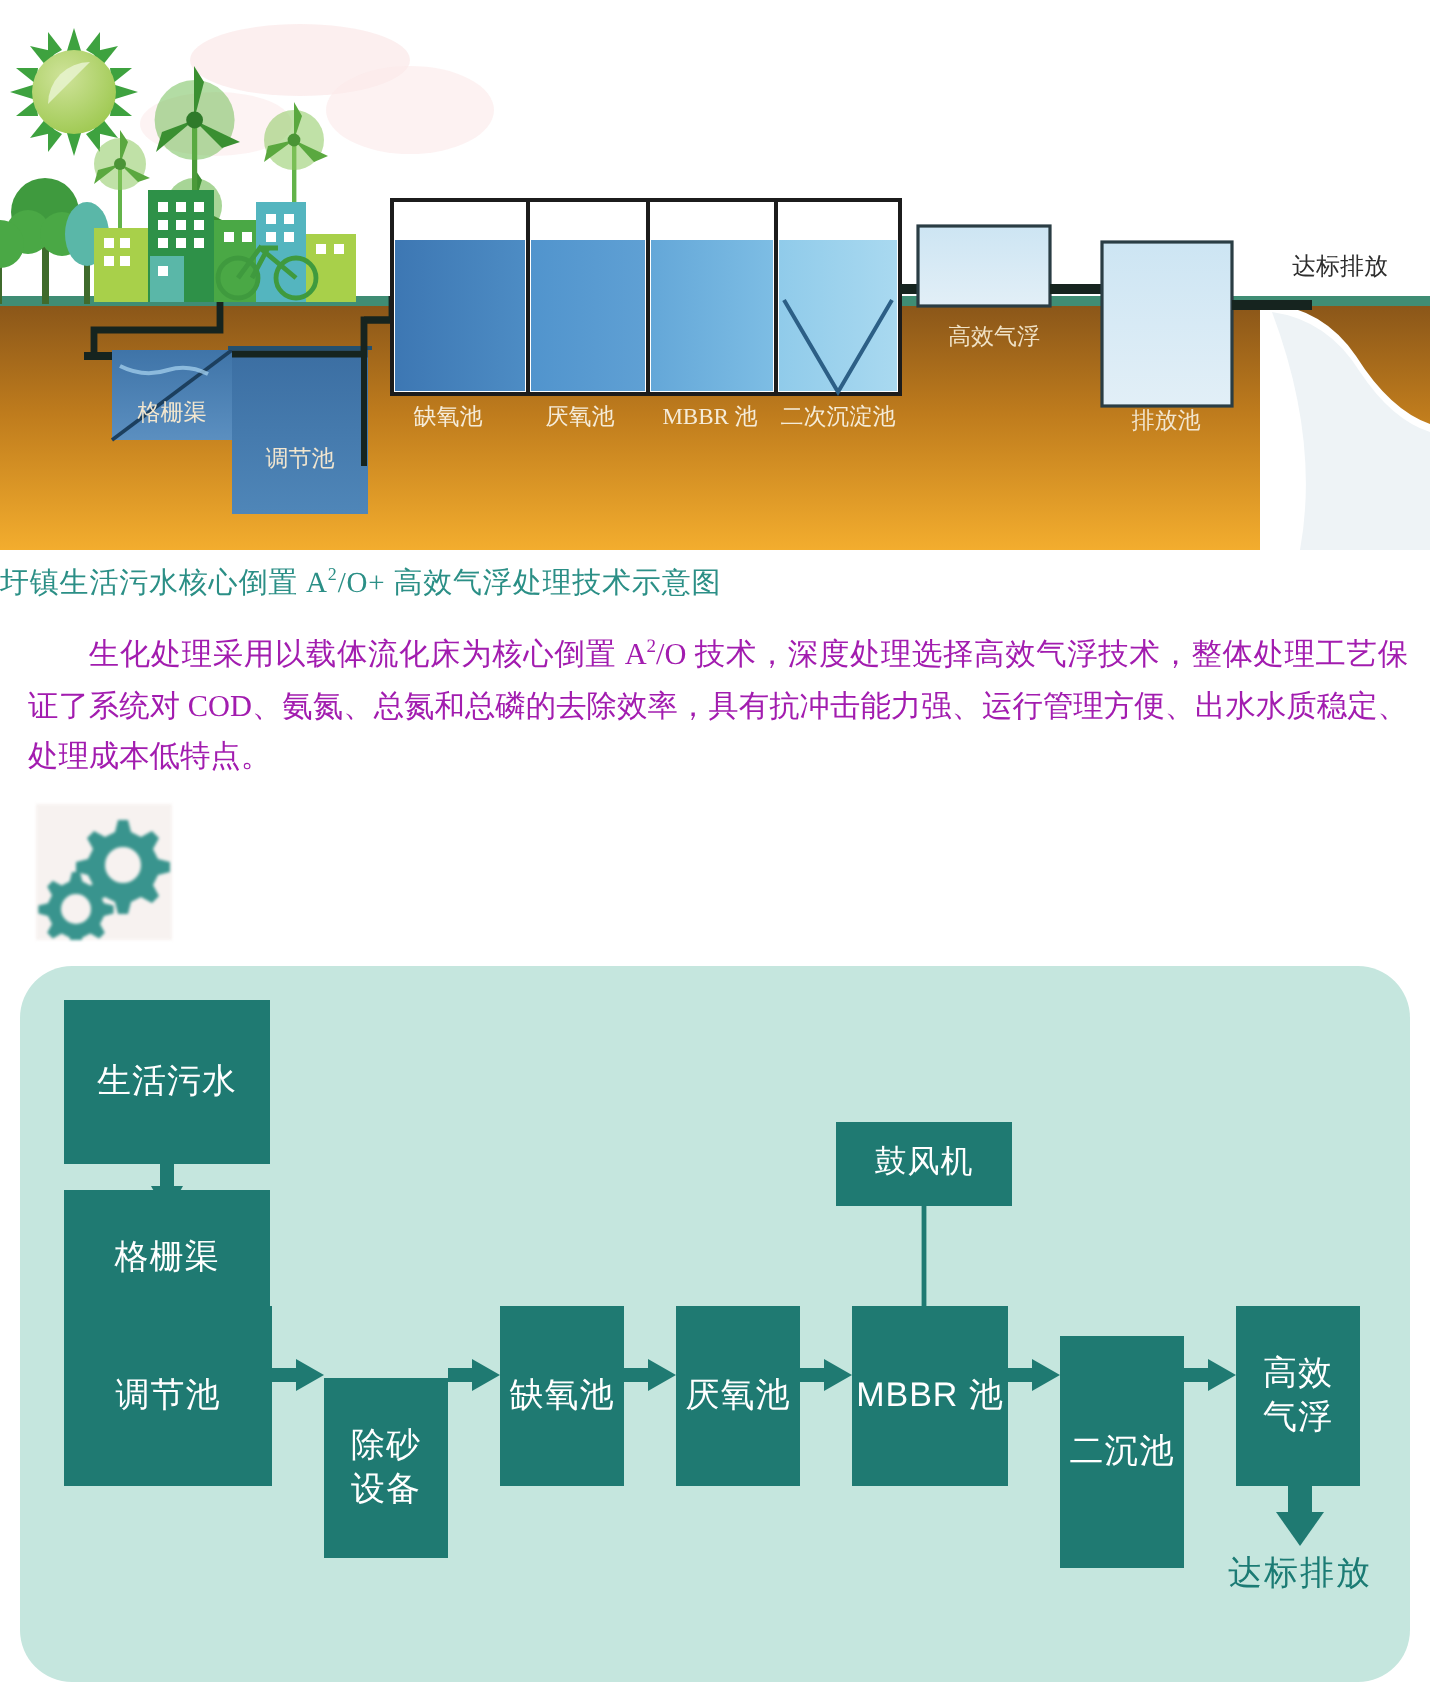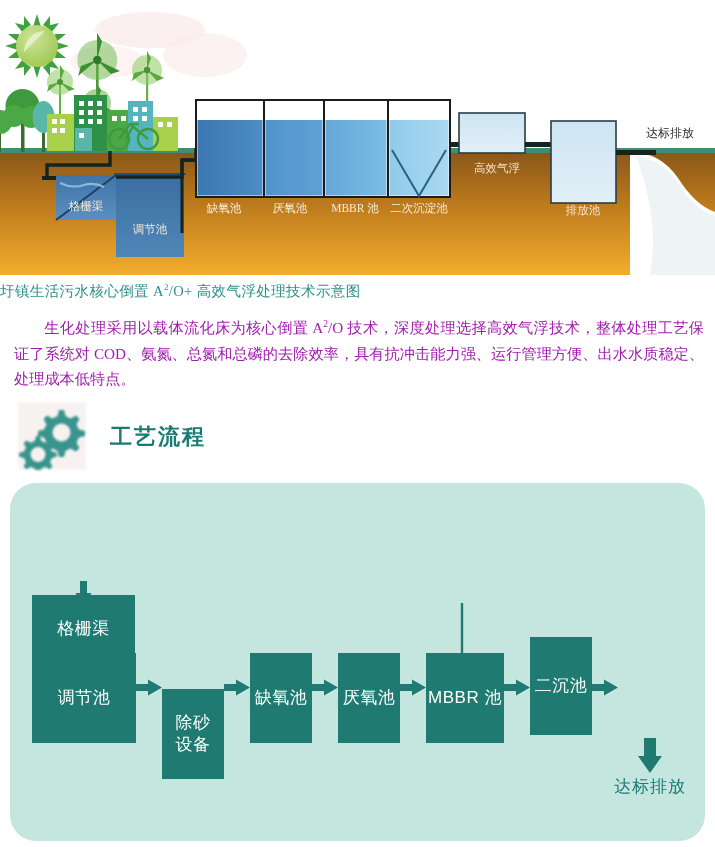--- a/index.html
+++ b/index.html
@@ -390,21 +390,20 @@
     <rect x="0" y="0" width="68" height="68" fill="#f7f2f0"></rect>
     <g fill="#2f8f88">
       <path d="M41 8 l5 0 l1.5 6 l5 2.5 l5.5-3 l3.5 3.5 l-3 5.5 l2.5 5 l6 1.5 l0 5 l-6 1.5 l-2.5 5 l3 5.5 l-3.5 3.5 l-5.5-3 l-5 2.5 l-1.5 6 l-5 0 l-1.5-6 l-5-2.5 l-5.5 3 l-3.5-3.5 l3-5.5 l-2.5-5 l-6-1.5 l0-5 l6-1.5 l2.5-5 l-3-5.5 l3.5-3.5 l5.5 3 l5-2.5 Z"></path>
     </g>
     <circle cx="43.5" cy="30.5" r="9" fill="#f7f2f0"></circle>
     <g fill="#2f8f88">
       <path d="M18 34 l4 0 l1.2 4.8 l4 2 l4.4-2.4 l2.8 2.8 l-2.4 4.4 l2 4 l4.8 1.2 l0 4 l-4.8 1.2 l-2 4 l2.4 4.4 l-2.8 2.8 l-4.4-2.4 l-4 2 l-1.2 4.8 l-4 0 l-1.2-4.8 l-4-2 l-4.4 2.4 l-2.8-2.8 l2.4-4.4 l-2-4 l-4.8-1.2 l0-4 l4.8-1.2 l2-4 l-2.4-4.4 l2.8-2.8 l4.4 2.4 l4-2 Z"></path>
     </g>
     <circle cx="20" cy="52.5" r="7.5" fill="#f7f2f0"></circle>
   </svg>
-  <div class="sec-title">工艺流程</div>
 </div>
 
 <div class="flow">
 
   <svg class="flow-svg" width="695" height="358" viewBox="0 0 695 358">
 
     <g fill="#1f7a72">
       <rect x="70" y="98" width="7" height="14"></rect>
       <polygon points="65.5,110 81.5,110 73.5,124"></polygon>
     </g>
@@ -440,20 +439,23 @@
     </g>
 
     <line x1="452" y1="120" x2="452" y2="170" stroke="#1f7a72" stroke-width="2.4"></line>
 
     <g fill="#1f7a72">
       <rect x="634" y="255" width="12" height="22"></rect>
       <polygon points="628,273 652,273 640,290"></polygon>
     </g>
   </svg>
 
+  <div class="fbox" style="left:22px;top:17px;width:103px;height:82px;">
+    <span>生活污水</span>
+  </div>
 
   <div class="fbox" style="left:22px;top:112px;width:103px;height:67px;">
     <span>格栅渠</span>
   </div>
 
   <div class="fbox" style="left:22px;top:170px;width:104px;height:90px;">
     <span>调节池</span>
   </div>
 
   <div class="fbox" style="left:152px;top:170px;width:62px;height:90px;flex-direction:column;margin-top:36px;">
@@ -466,21 +468,28 @@
   </div>
 
   <div class="fbox" style="left:328px;top:170px;width:62px;height:90px;">
     <span>厌氧池</span>
   </div>
 
   <div class="fbox" style="left:416px;top:170px;width:78px;height:90px;">
     <span>MBBR 池</span>
   </div>
 
-  <div class="fbox" style="left:520px;top:154px;width:62px;height:98px;">
+  <div class="fbox" style="left:520px;top:185px;width:62px;height:116px;">
     <span>二沉池</span>
   </div>
 
-
+  <div class="fbox" style="left:608px;top:170px;width:62px;height:90px;flex-direction:column;">
+    <span>高效</span>
+    <span>气浮</span>
+  </div>
+
+  <div class="fbox small" style="left:408px;top:78px;width:88px;height:42px;">
+    <span>鼓风机</span>
+  </div>
 
   <div class="outlabel" style="left:590px;top:292px;width:100px;text-align:center;">达标排放</div>
 
 </div>
 
 </body></html>

